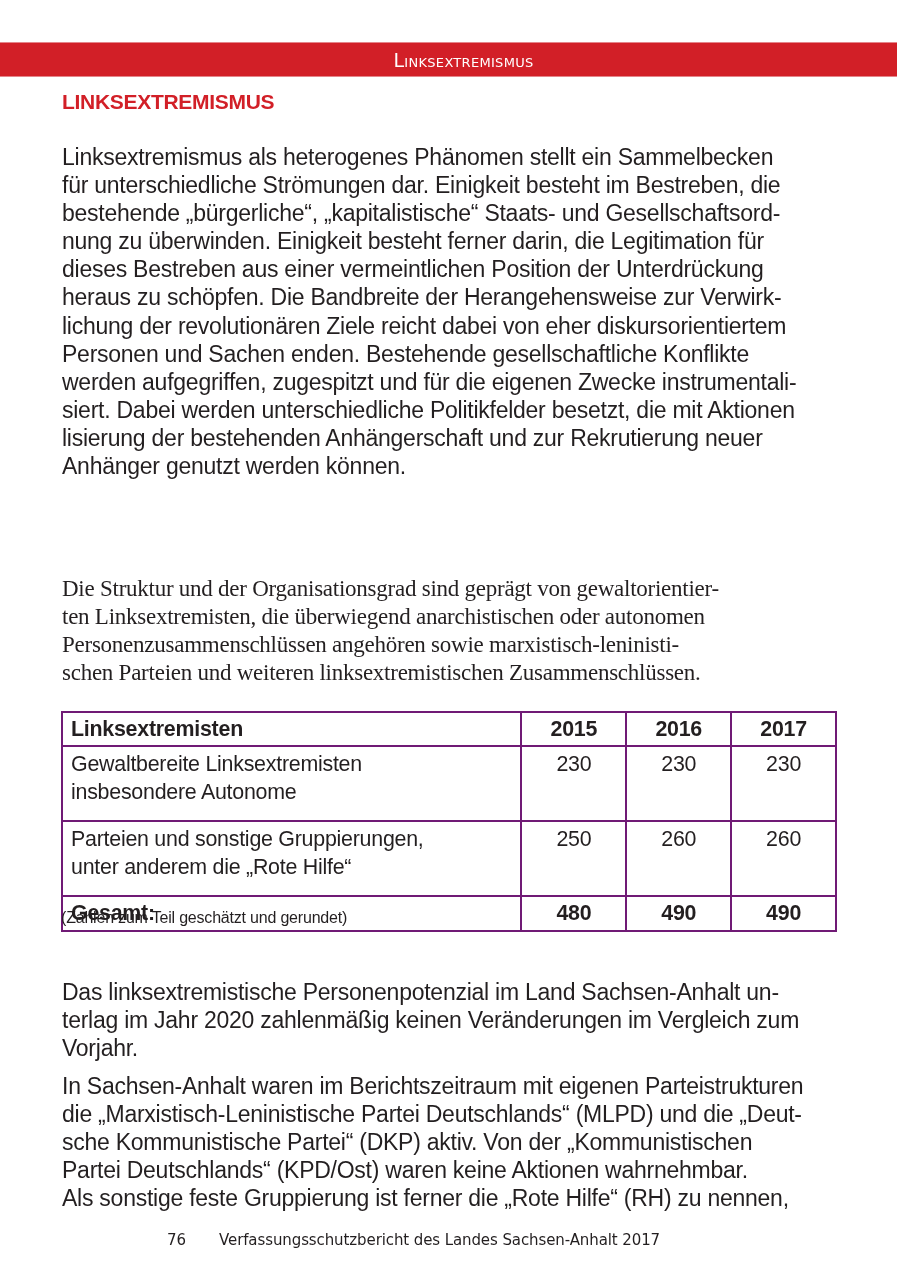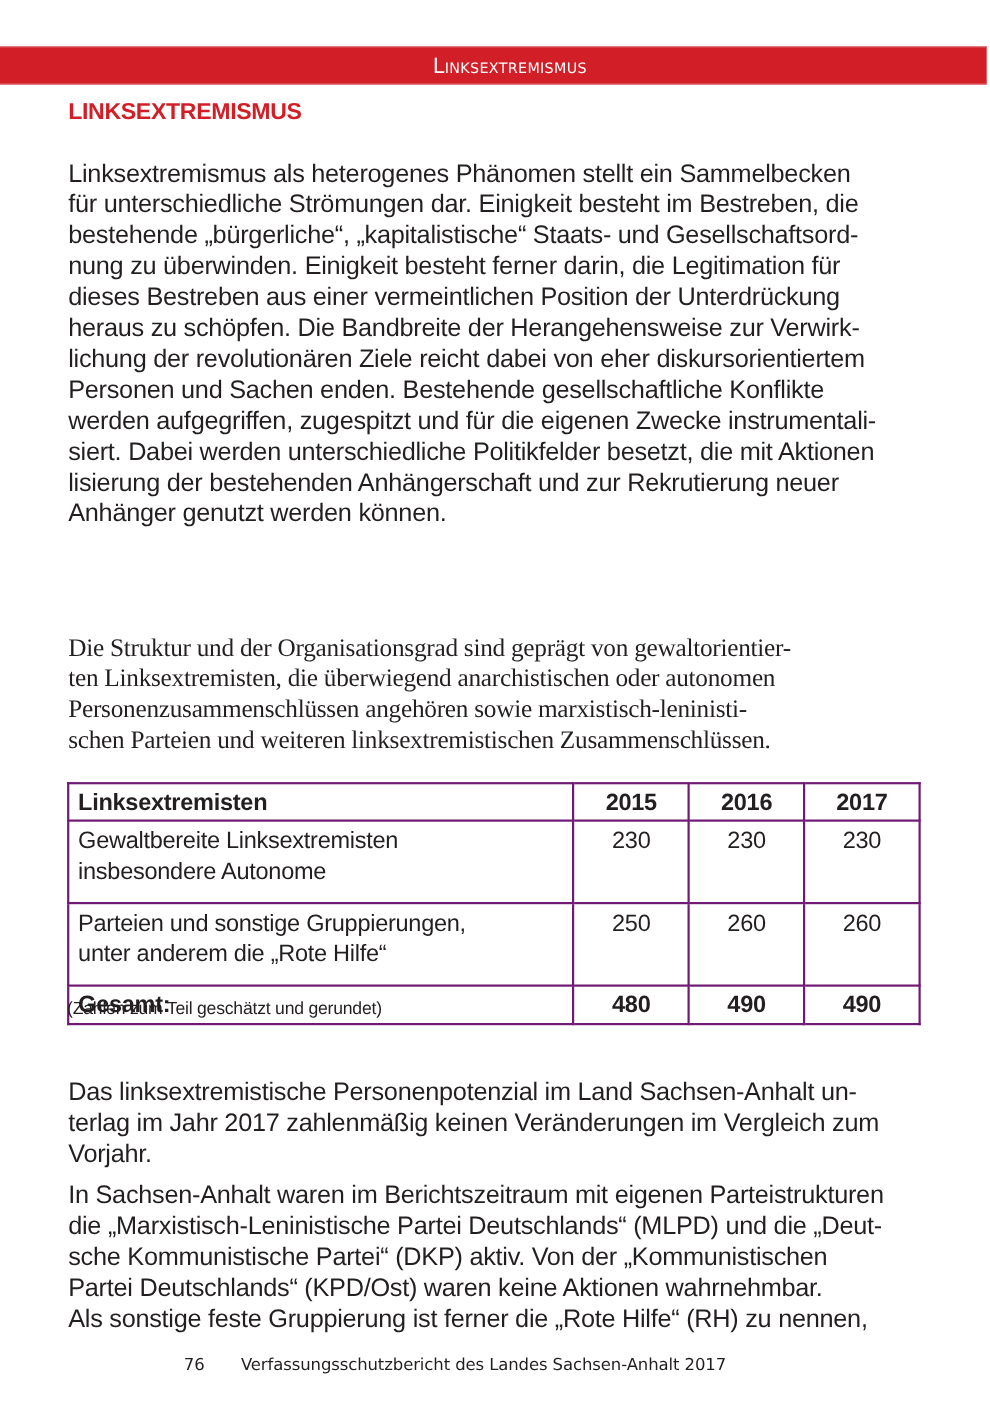--- a/index.html
+++ b/index.html
@@ -197,21 +197,21 @@
     <td class="num">490</td>
     <td class="num">490</td>
   </tr>
 </tbody>
   </table>
 
 <p class="table-note">(Zahlen zum Teil geschätzt und gerundet)</p>
 
 <p class="para p3">
   <span class="line">Das linksextremistische Personenpotenzial im Land Sachsen-Anhalt un-</span>
-  <span class="line">terlag im Jahr 2017 zahlenmäßig keinen Veränderungen im Vergleich zum</span>
+  <span class="line">terlag im Jahr 2020 zahlenmäßig keinen Veränderungen im Vergleich zum</span>
   <span class="line">Vorjahr.</span>
 </p>
 
 <p class="para p4">
   <span class="line">In Sachsen-Anhalt waren im Berichtszeitraum mit eigenen Parteistrukturen</span>
   <span class="line">die „Marxistisch-Leninistische Partei Deutschlands“ (MLPD) und die „Deut-</span>
   <span class="line">sche Kommunistische Partei“ (DKP) aktiv. Von der „Kommunistischen</span>
   <span class="line">Partei Deutschlands“ (KPD/Ost) waren keine Aktionen wahrnehmbar.</span>
   <span class="line">Als sonstige feste Gruppierung ist ferner die „Rote Hilfe“ (RH) zu nennen,</span>
 </p>

